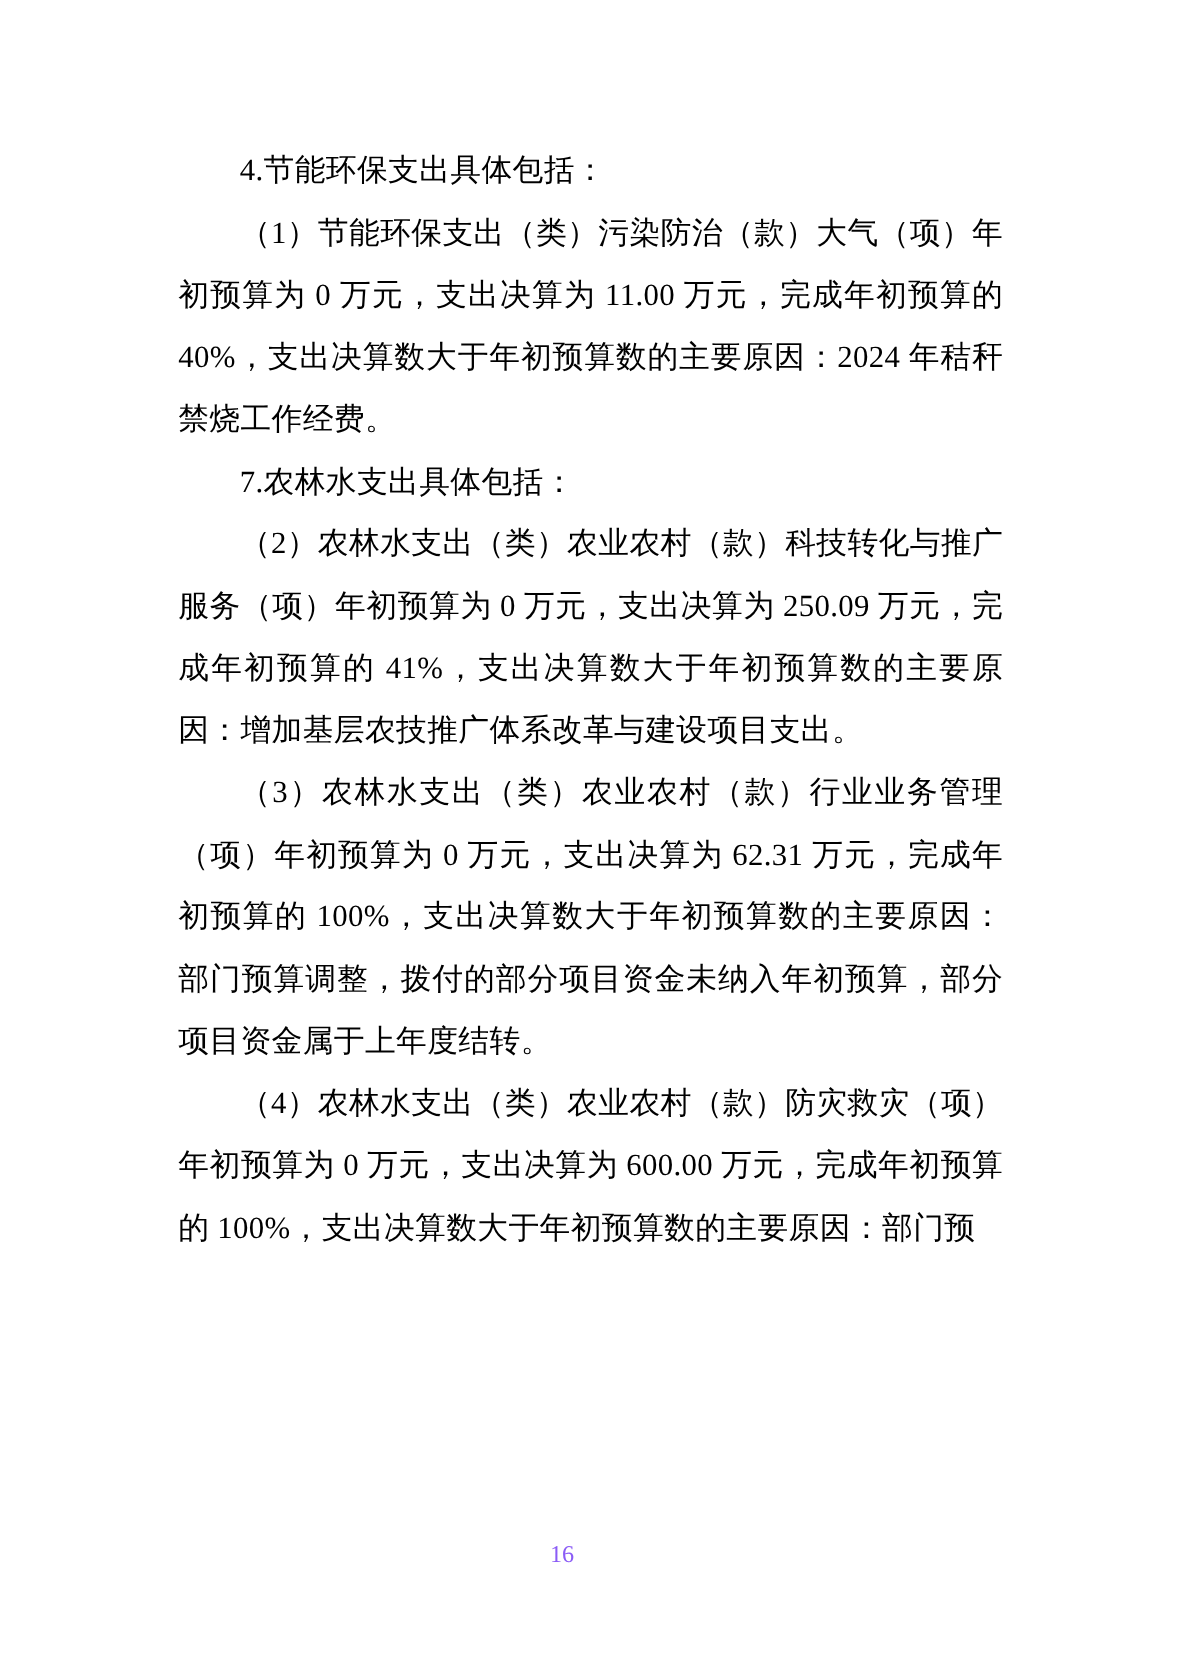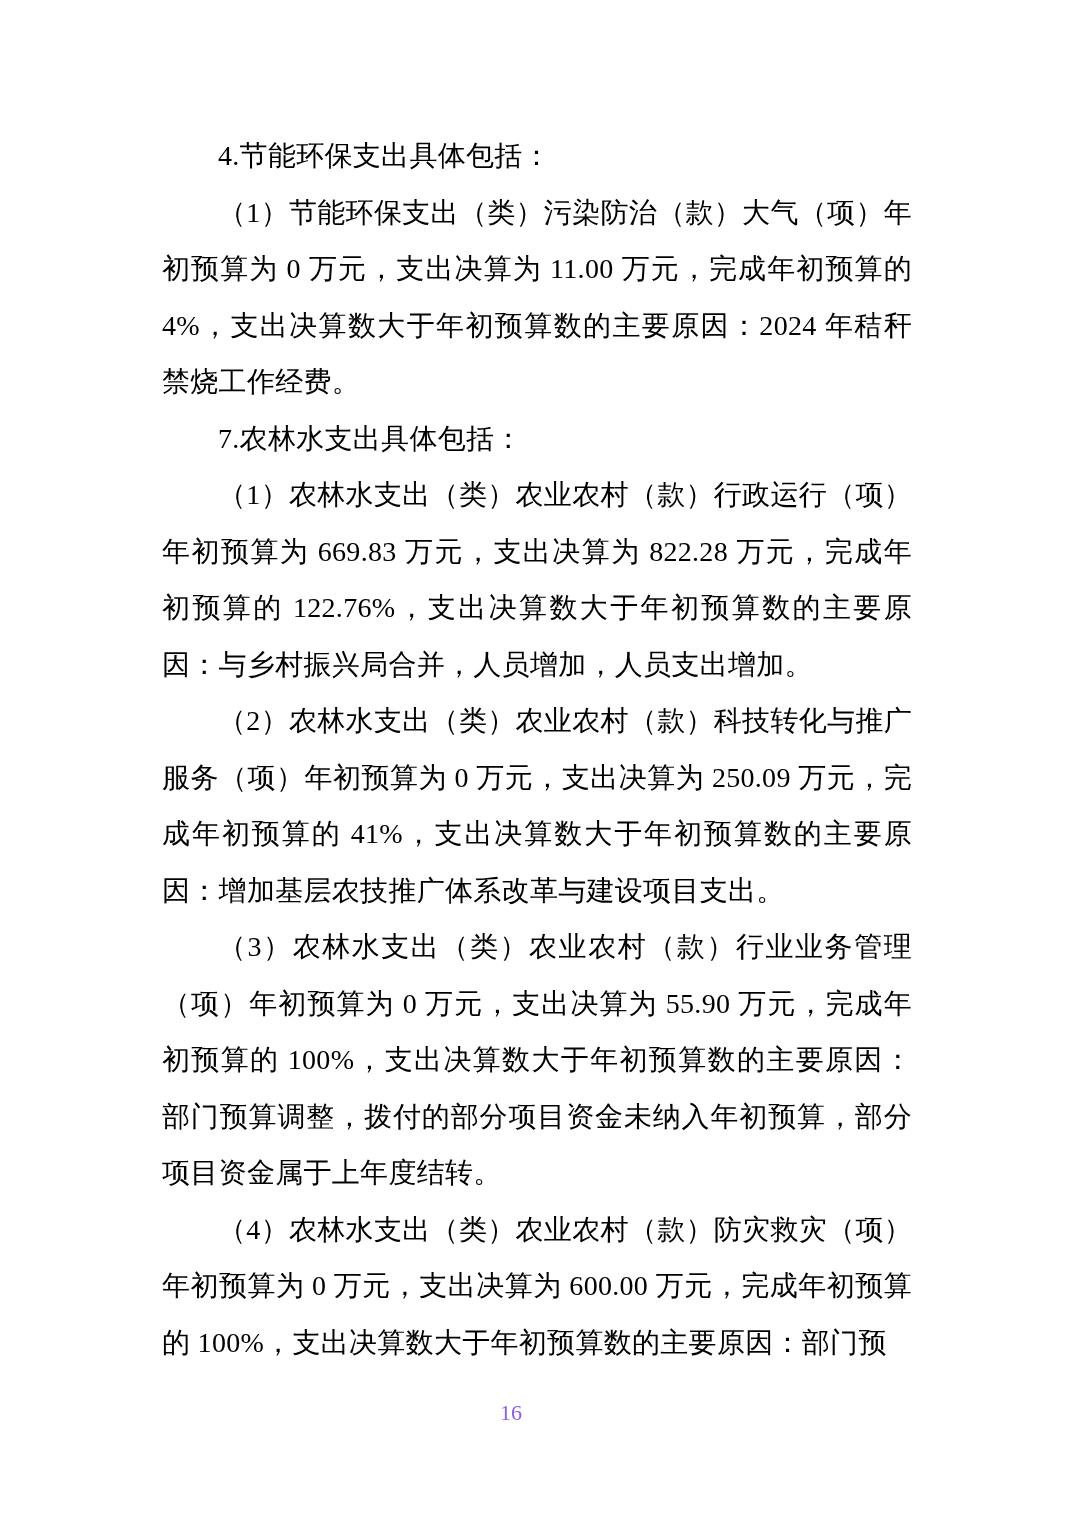--- a/index.html
+++ b/index.html
@@ -42,21 +42,20 @@
     line-height: 30px;
     color: #8b5cf6;
   }
 </style>
 </head>
 <body>
 
 <div class="page">
   <div class="doc-body">
     <p class="para">4.节能环保支出具体包括：</p>
-    <p class="para">（1）节能环保支出（类）污染防治（款）大气（项）年初预算为 0 万元，支出决算为 11.00 万元，完成年初预算的 4%，支出决算数大于年初预算数的主要原因：2024 年秸秆禁烧工作经费。</p>
+    <p class="para">（1）节能环保支出（类）污染防治（款）大气（项）年初预算为 0 万元，支出决算为 11.00 万元，完成年初预算的 40%，支出决算数大于年初预算数的主要原因：2024 年秸秆禁烧工作经费。</p>
     <p class="para">7.农林水支出具体包括：</p>
-    <p class="para">（1）农林水支出（类）农业农村（款）行政运行（项）年初预算为 669.83 万元，支出决算为 822.28 万元，完成年初预算的 122.76%，支出决算数大于年初预算数的主要原因：与乡村振兴局合并，人员增加，人员支出增加。</p>
     <p class="para">（2）农林水支出（类）农业农村（款）科技转化与推广服务（项）年初预算为 0 万元，支出决算为 250.09 万元，完成年初预算的 41%，支出决算数大于年初预算数的主要原因：增加基层农技推广体系改革与建设项目支出。</p>
-    <p class="para">（3）农林水支出（类）农业农村（款）行业业务管理（项）年初预算为 0 万元，支出决算为 55.90 万元，完成年初预算的 100%，支出决算数大于年初预算数的主要原因：部门预算调整，拨付的部分项目资金未纳入年初预算，部分项目资金属于上年度结转。</p>
+    <p class="para">（3）农林水支出（类）农业农村（款）行业业务管理（项）年初预算为 0 万元，支出决算为 62.31 万元，完成年初预算的 100%，支出决算数大于年初预算数的主要原因：部门预算调整，拨付的部分项目资金未纳入年初预算，部分项目资金属于上年度结转。</p>
     <p class="para">（4）农林水支出（类）农业农村（款）防灾救灾（项）年初预算为 0 万元，支出决算为 600.00 万元，完成年初预算的 100%，支出决算数大于年初预算数的主要原因：部门预</p>
   </div>
   <div class="page-number">16</div>
 </div>
 
 </body></html>

